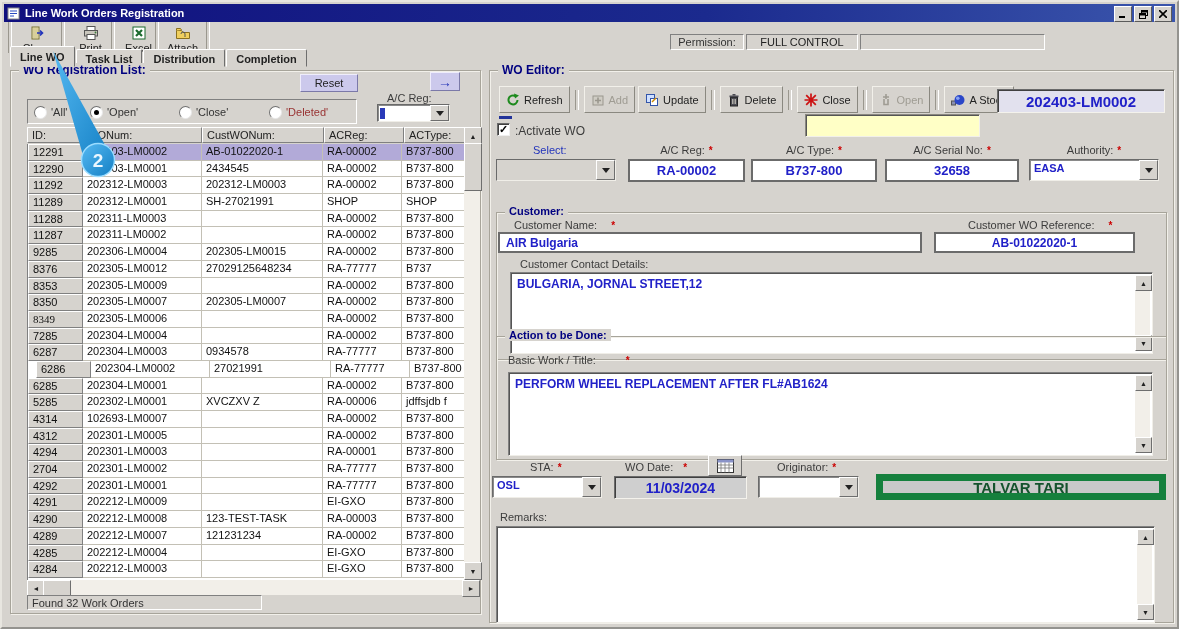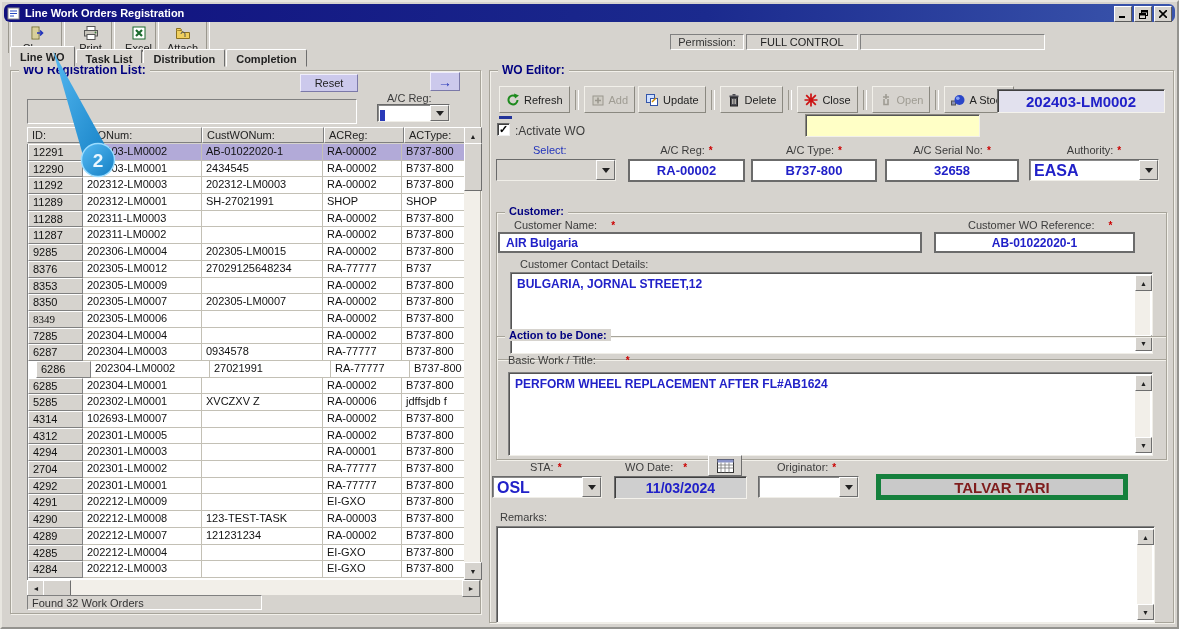--- a/index.html
+++ b/index.html
@@ -6,21 +6,21 @@
   #window{position:relative;width:1179px;height:629px;background:#d6d3ce;border:2px outset #e8e6e0;box-sizing:border-box;overflow:hidden;}
   .abs{position:absolute;box-sizing:border-box;}
   
   .sunken{border:1px solid;border-color:#808080 #ffffff #ffffff #808080;background:#d6d3ce;}
   .sunken-deep{border:1px solid;border-color:#6a6a6a #f4f2ec #f4f2ec #6a6a6a;box-shadow:inset 1px 1px 0 #404040;background:#fff;}
   .raised{border:1px solid;border-color:#ffffff #6e6e6e #6e6e6e #ffffff;background:#d6d3ce;}
   .groupbox{border:1px solid #a7a49a;box-shadow:inset 1px 1px 0 #f2f0ea, 1px 1px 0 #f2f0ea;}
   .grouptitle{position:absolute;top:-8px;left:8px;background:#d6d3ce;padding:0 4px;color:#000080;font-weight:bold;font-size:12px;white-space:nowrap;}
   .grouptitle.sm{font-size:11px;}
   
-  .titlebar{left:2px;top:2px;width:1171px;height:18px;background:linear-gradient(90deg,#10107e 0%,#1b2a8e 60%,#3a55ac 100%);display:flex;align-items:center;color:#fff;border-radius:6px;}
+  .titlebar{left:2px;top:2px;width:1171px;height:18px;background:linear-gradient(90deg,#10107e 0%,#1b2a8e 60%,#3a55ac 100%);display:flex;align-items:center;color:#fff;}
   .titlebar .ttl{font-size:11px;font-weight:bold;margin-left:4px;}
   .tb-btns{position:absolute;right:3px;top:2px;display:flex;gap:2px;}
   .tb-btn{width:16px;height:14px;background:#d6d3ce;border:1px solid;border-color:#fff #5a5a5a #5a5a5a #fff;display:flex;align-items:center;justify-content:center;font-size:9px;color:#000;line-height:1;}
   
   .mtb-btn{position:absolute;top:21px;width:47px;height:30px;display:flex;flex-direction:column;align-items:center;justify-content:center;gap:1px;font-size:11px;color:#222;background:transparent;border:1px solid transparent;}
   .mtb-sep{position:absolute;top:20px;width:2px;height:31px;border-left:1px solid #9a978e;border-right:1px solid #fff;}
   
   .tabs{left:8px;top:47px;height:18px;display:flex;align-items:flex-end;}
   .tab{height:15px;padding:1px 9px 0 9px;font-size:11px;font-weight:bold;color:#222;background:#d6d3ce;border:1px solid;border-color:#fff #6e6e6e #d6d3ce #fff;border-radius:2px 2px 0 0;margin-right:1px;display:flex;align-items:center;}
   .tab.active{height:18px;border-color:#fff #6e6e6e transparent #fff;position:relative;z-index:3;}
@@ -44,21 +44,21 @@
   .etb{display:flex;align-items:center;gap:3px;}
   .etb .btn{display:flex;align-items:center;gap:4px;padding:2px 6px;font-size:11px;color:#222;background:#d6d3ce;border:1px solid;border-color:#f2f0ea #8a8880 #8a8880 #f2f0ea;height:21px;}
   .etb .btn.disabled{color:#9f9c93;}
   .etb .vsep{width:2px;height:20px;border-left:1px solid #9a978e;border-right:1px solid #fff;margin:0 2px;}
   
   .fld-label{font-size:11px;color:#3c3c3c;white-space:nowrap;}
   .req{color:#cc0000;font-size:10px;font-weight:bold;margin-left:4px;}
   .vfield{background:#fff;border:2px solid #6b6b6b;color:#2121c8;font-weight:bold;font-size:13px;display:flex;align-items:center;padding:0 6px;}
   .vfield.center{justify-content:center;}
   .combo{background:#fff;border:1px solid;border-color:#6a6a6a #f0eee8 #f0eee8 #6a6a6a;box-shadow:inset 1px 1px 0 #8a8a8a;display:flex;}
-  .combo .val{flex:1;font-size:16px;font-weight:bold;color:#2121c8;padding:2px 4px;overflow:hidden;white-space:nowrap;}
+  .combo .val{flex:1;font-size:11px;font-weight:bold;color:#2121c8;padding:2px 4px;overflow:hidden;white-space:nowrap;}
   .combo .drop{width:17px;background:#d6d3ce;border:1px solid;border-color:#fff #6e6e6e #6e6e6e #fff;display:flex;align-items:center;justify-content:center;}
   .tri{width:0;height:0;border-left:4px solid transparent;border-right:4px solid transparent;border-top:5px solid #222;}
   .txtarea{background:#fff;border:1px solid;border-color:#808080 #f0eee8 #f0eee8 #808080;box-shadow:inset 1px 1px 0 #555;}
   .txtarea .inner{position:absolute;left:2px;top:2px;right:18px;bottom:2px;color:#2121c8;font-weight:bold;font-size:12px;padding:2px 4px;overflow:hidden;}
   .vscroll{position:absolute;top:2px;right:2px;bottom:2px;width:15px;background:#f2efe9;}
   .vscroll .up,.vscroll .dn{position:absolute;left:0;width:15px;height:14px;}
   .vscroll .up{top:0;} .vscroll .dn{bottom:0;}
   .checkbox{width:13px;height:13px;background:#fff;border:1px solid;border-color:#6a6a6a #eee #eee #6a6a6a;box-shadow:inset 1px 1px 0 #404040;display:flex;align-items:center;justify-content:center;font-size:11px;font-weight:bold;color:#000;line-height:1;}
   .callout-svg{pointer-events:none;z-index:50;}
 </style>
@@ -159,20 +159,38 @@
 
   <div class="abs fld-label" style="left:385px;top:90px;">A/C Reg:</div>
   <div class="abs combo" style="left:375px;top:102px;width:73px;height:18px;">
     <span class="val" style="padding:1px 2px;"><span style="display:inline-block;width:5px;height:11px;background:#2a3ab8;vertical-align:middle;"></span></span>
     <span class="drop">
         <span class="tri"></span>
       </span>
   </div>
 
   <div class="abs sunken" style="left:25px;top:97px;width:330px;height:25px;background:#d6d3ce;"></div>
+  <div class="abs" id="radio-row" style="left:32px;top:103px;width:320px;height:14px;display:flex;gap:0;">
+      <div class="radio" style="width: 56px;">
+        <span class="circ"></span>
+        <span style="color:#333333">'All'</span>
+      </div>
+      <div class="radio" style="width: 89px;">
+        <span class="circ on"></span>
+        <span style="color:#333333">'Open'</span>
+      </div>
+      <div class="radio" style="width: 90px;">
+        <span class="circ"></span>
+        <span style="color:#333333">'Close'</span>
+      </div>
+      <div class="radio" style="width: 85px;">
+        <span class="circ"></span>
+        <span style="color:#993333">'Deleted'</span>
+      </div>
+    </div>
 
   <div class="abs" id="grid-header" style="left:25px;top:125px;width:437px;height:17px;overflow:hidden;">
       <div class="grid-h">
         <div class="hc" style="width: 45px; flex: 0 0 45px;">ID:</div>
         <div class="hc" style="width: 110px; flex: 0 0 110px;">WONum:</div>
         <div class="hc" style="width: 112px; flex: 0 0 112px;">CustWONum:</div>
         <div class="hc" style="width: 70px; flex: 0 0 70px;">ACReg:</div>
         <div class="hc" style="width: 70px; flex: 0 0 70px;">ACType:</div>
       </div>
     </div>
@@ -513,21 +531,21 @@
         <span class="tri"></span>
       </span>
   </div>
   <div class="abs sunken-deep" style="left:612px;top:474px;width:133px;height:23px;background:#cfcfcf;display:flex;align-items:center;justify-content:center;color:#2121c8;font-weight:bold;font-size:14px;">11/03/2024</div>
   <div class="abs combo" style="left:756px;top:474px;width:101px;height:22px;">
     <span class="val"></span>
     <span class="drop">
         <span class="tri"></span>
       </span>
   </div>
-  <div class="abs" style="left:874px;top:472px;width:252px;height:26px;background:#c9c9c9;border:5px solid #15803d;display:flex;align-items:center;justify-content:center;color:#7f1d1d;font-weight:bold;font-size:15px;">TALVAR TARI</div>
+  <div class="abs" style="left:874px;top:472px;width:290px;height:26px;background:#c9c9c9;border:7px solid #15803d;display:flex;align-items:center;justify-content:center;color:#14532d;font-weight:bold;font-size:15px;">TALVAR TARI</div>
 
   <div class="abs fld-label" style="left:498px;top:509px;">Remarks:</div>
   <div class="abs txtarea" style="left:494px;top:524px;width:659px;height:97px;">
     <div class="inner"></div>
     <div class="vscroll">
       <div class="sb-btn up">▲</div>
       <div class="sb-btn dn">▼</div>
     </div>
   </div>
 

